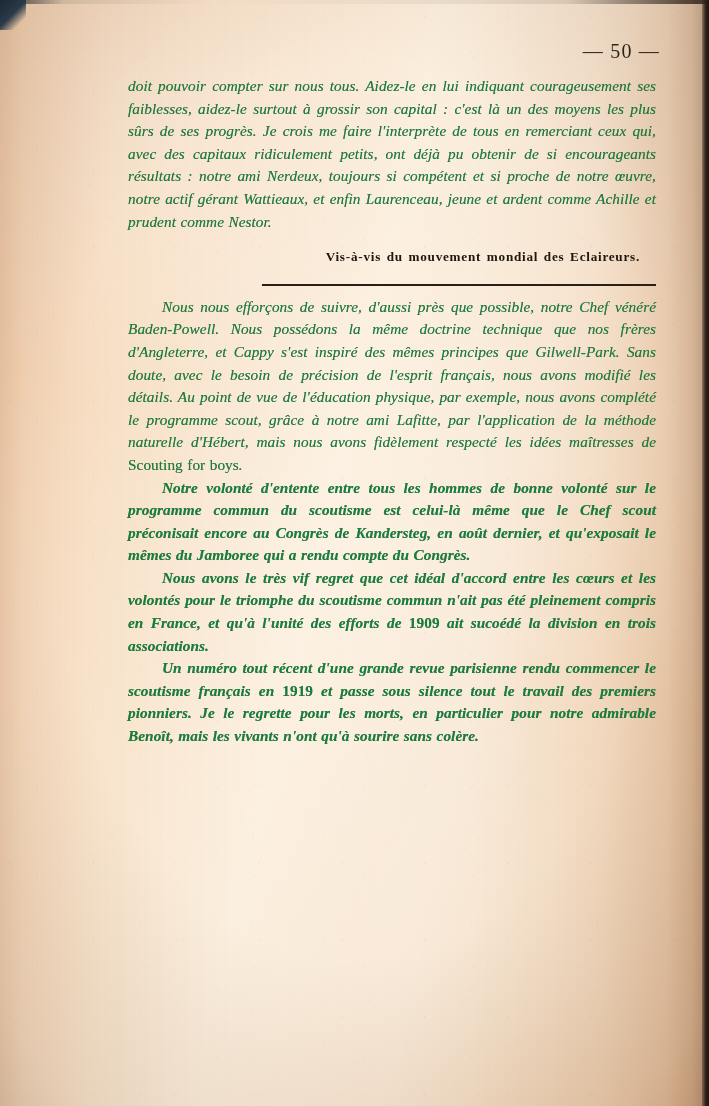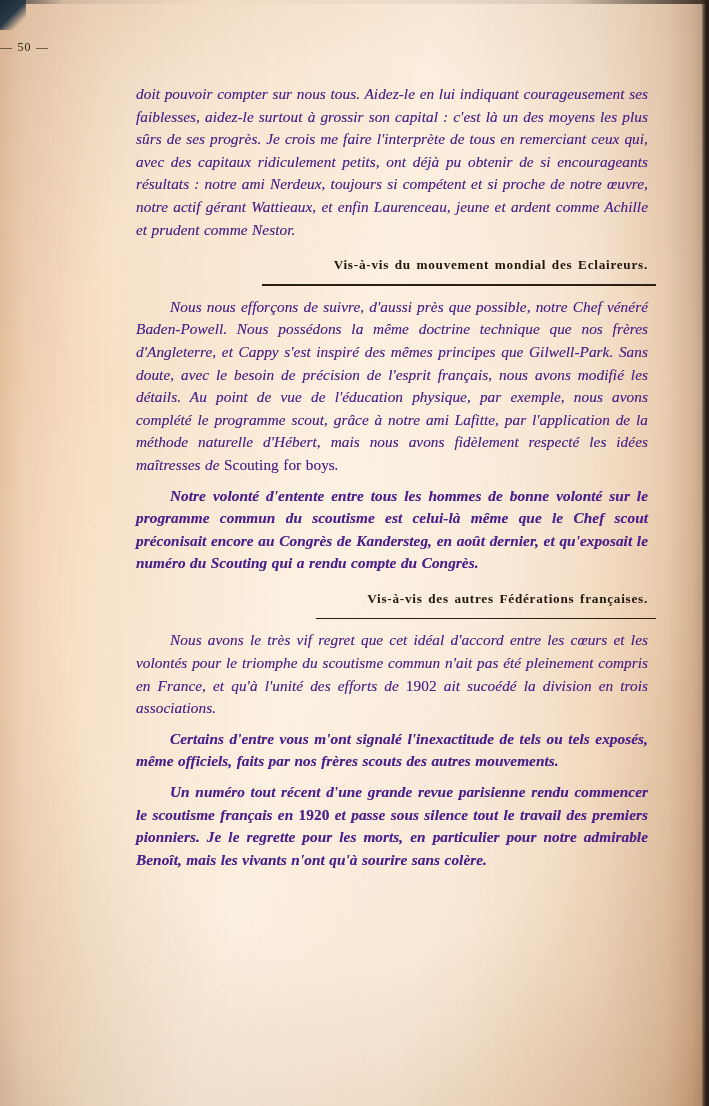--- a/index.html
+++ b/index.html
@@ -94,54 +94,54 @@
     width: 709px;
     height: 1106px;
     color: #241a12;
   }
 
   .folio {
     position: absolute;
     top: 40px;
     left: 0;
     width: 660px;
-    text-align: left;
-    font-size: 12px;
+    text-align: right;
+    font-size: 20px;
     letter-spacing: 1.2px;
     color: #2e241a;
     font-family: "Liberation Serif", serif;
   }
 
   .body-col {
     position: absolute;
     left: 128px;
     top: 75px;
     width: 528px;
   }
 
   p.para {
-    margin: 8px;
+    margin: 0;
     font-style: italic;
     font-size: 15.3px;
     line-height: 22.6px;
     text-align: justify;
     text-indent: 34px;
-    color: #4c1d95;
+    color: #15803d;
     letter-spacing: 0.05px;
     word-spacing: 0.6px;
     text-shadow: 0 0 0.45px rgba(40,26,16,0.45);
   }
   p.para.noindent { text-indent: 0; }
   p.para + p.para { margin-top: 0px; font-weight: bold; }
 
   
   .rom { font-style: normal; }
 
   h2.subhead {
-    margin: 8px;
+    margin: 16px;
     font-style: normal;
     font-weight: bold;
     font-size: 13.2px;
     letter-spacing: 0.75px;
     word-spacing: 1.6px;
     color: #1f160e;
     text-align: right;
     padding-bottom: 3px;
     font-family: "Liberation Serif", serif;
   }
@@ -183,32 +183,27 @@
         <h2 class="subhead">Vis-à-vis du mouvement mondial des Eclaireurs.</h2>
         <div class="rule"></div>
       </div>
 
 
       <p class="para">
         <span>Nous nous efforçons de suivre, d'aussi près que possible, notre Chef vénéré Baden-Powell. Nous possédons la même doctrine technique que nos frères d'Angleterre, et Cappy s'est inspiré des mêmes principes que Gilwell-Park. Sans doute, avec le besoin de précision de l'esprit français, nous avons modifié les détails. Au point de vue de l'éducation physique, par exemple, nous avons complété le programme scout, grâce à notre ami Lafitte, par l'application de la méthode naturelle d'Hébert, mais nous avons fidèlement respecté les idées maîtresses de </span><span class="rom">Scouting for boys</span><span>.</span>
       </p>
 
 
-      <p class="para">Notre volonté d'entente entre tous les hommes de bonne volonté sur le programme commun du scoutisme est celui-là même que le Chef scout préconisait encore au Congrès de Kandersteg, en août dernier, et qu'exposait le numéro du Scouting qui a rendu compte du Congrès.</p>
-
-      <div class="subhead-block sh2">
-        <h2 class="subhead">Vis-à-vis des autres Fédérations françaises.</h2>
-        <div class="rule"></div>
-      </div>
+      <p class="para">Notre volonté d'entente entre tous les hommes de bonne volonté sur le programme commun du scoutisme est celui-là même que le Chef scout préconisait encore au Congrès de Kandersteg, en août dernier, et qu'exposait le mêmes du Jamboree qui a rendu compte du Congrès.</p>
+
 
       <p class="para">
-        <span>Nous avons le très vif regret que cet idéal d'accord entre les cœurs et les volontés pour le triomphe du scoutisme commun n'ait pas été pleinement compris en France, et qu'à l'unité des efforts de </span><span class="rom">1902</span><span> ait sucoédé la division en trois associations.</span>
+        <span>Nous avons le très vif regret que cet idéal d'accord entre les cœurs et les volontés pour le triomphe du scoutisme commun n'ait pas été pleinement compris en France, et qu'à l'unité des efforts de </span><span class="rom">1909</span><span> ait sucoédé la division en trois associations.</span>
       </p>
 
-      <p class="para">Certains d'entre vous m'ont signalé l'inexactitude de tels ou tels exposés, même officiels, faits par nos frères scouts des autres mouvements.</p>
 
       <p class="para">
-        <span>Un numéro tout récent d'une grande revue parisienne rendu commencer le scoutisme français en </span><span class="rom">1920</span><span> et passe sous silence tout le travail des premiers pionniers. Je le regrette pour les morts, en particulier pour notre admirable Benoît, mais les vivants n'ont qu'à sourire sans colère.</span>
+        <span>Un numéro tout récent d'une grande revue parisienne rendu commencer le scoutisme français en </span><span class="rom">1919</span><span> et passe sous silence tout le travail des premiers pionniers. Je le regrette pour les morts, en particulier pour notre admirable Benoît, mais les vivants n'ont qu'à sourire sans colère.</span>
       </p>
 
     </div>
   </div>
 </div>
 
 </body></html>

